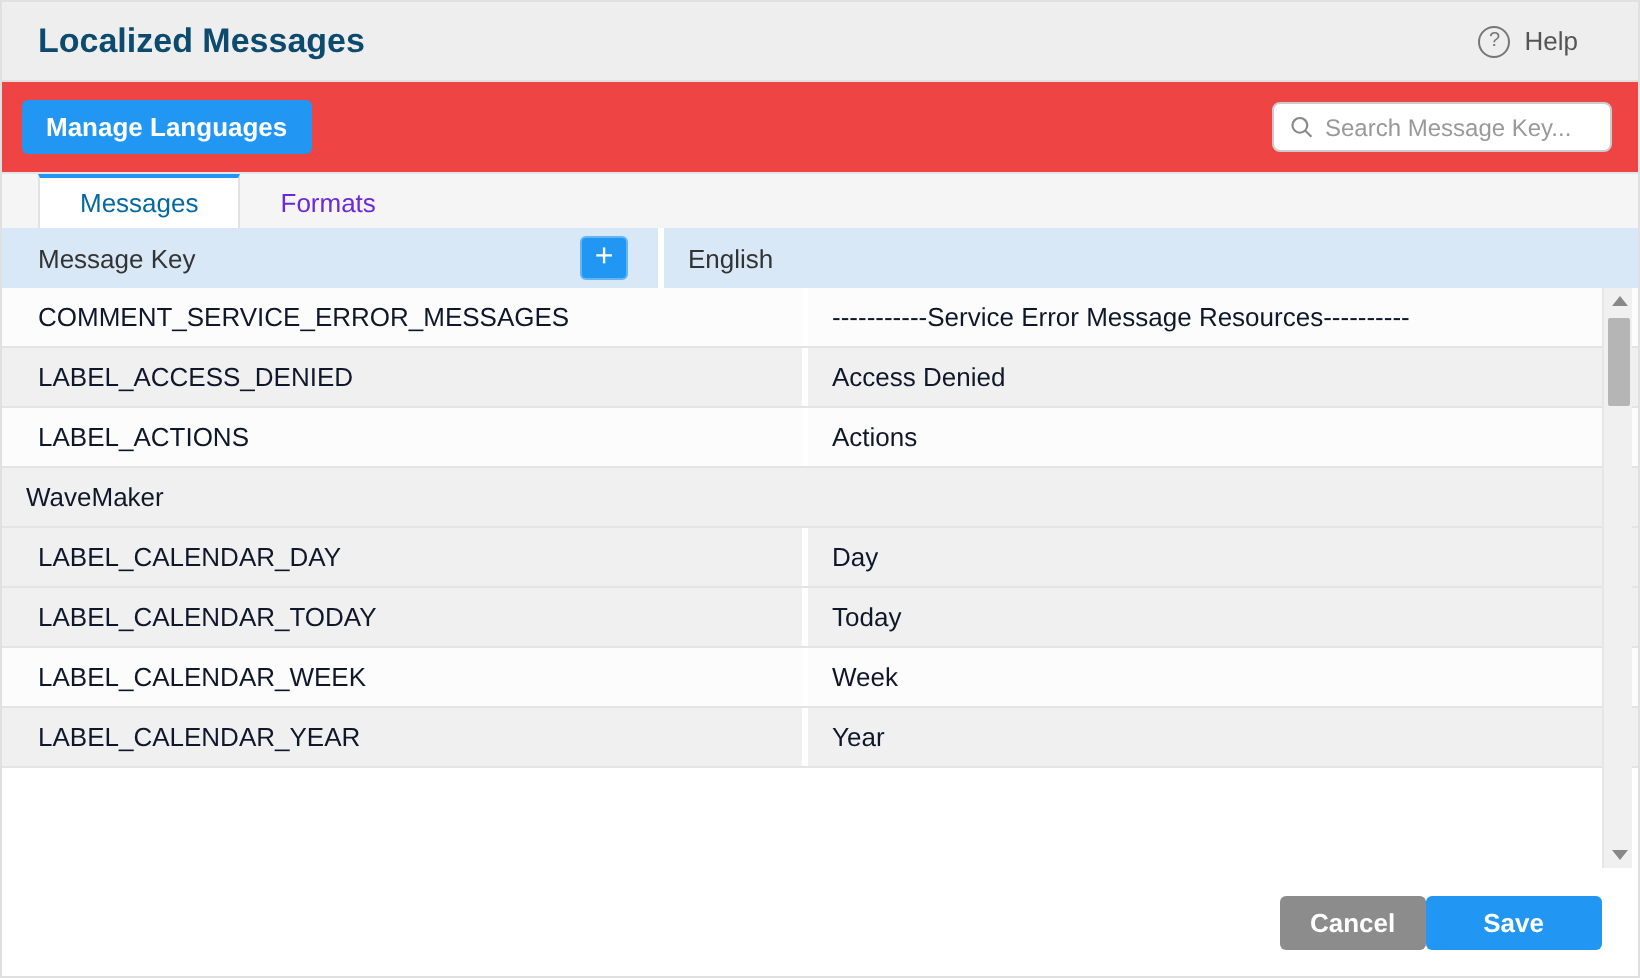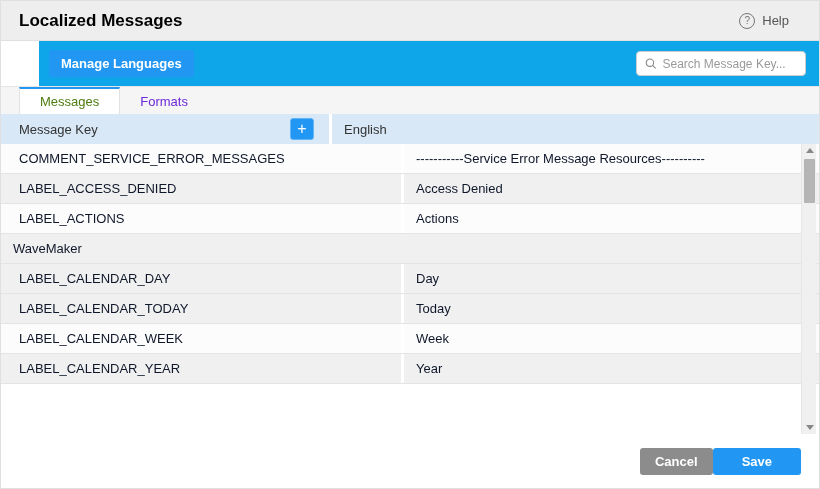--- a/index.html
+++ b/index.html
@@ -10,32 +10,32 @@
     background: #fff;
   }
   .dialog { width: 820px; height: 489px; display: flex; flex-direction: column; border: 1px solid #e0e0e0; }
 
   
   .titlebar {
     height: 40px; background: #eeeeee; border-bottom: 1px solid #e0e0e0;
     display: flex; align-items: center; justify-content: space-between;
     padding: 0 18px; flex: 0 0 auto;
   }
-  .title { font-size: 17px; font-weight: bold; color: #000000; }
+  .title { font-size: 17px; font-weight: bold; color: #0c4a6e; }
   .help { display: flex; align-items: center; gap: 7px; color: #555; font-size: 13px; cursor: pointer; margin-right: 12px; }
   .help-icon {
     width: 16px; height: 16px; border: 1px solid #777; border-radius: 50%;
     display: inline-flex; align-items: center; justify-content: center;
     font-size: 10px; color: #777;
   }
 
   
   .toolbar {
-    height: 45px; background: #0ea5e9; display: flex; align-items: center;
-    justify-content: space-between; padding: 0 13px 0 10px; flex: 0 0 auto; margin-left: 38px;
+    height: 45px; background: #ef4444; display: flex; align-items: center;
+    justify-content: space-between; padding: 0 13px 0 10px; flex: 0 0 auto;
   }
   .btn { border: none; border-radius: 3px; cursor: pointer; font-family: inherit; }
   .btn-manage {
     background: #2196f3; color: #fff; font-size: 13px; font-weight: bold;
     padding: 6px 12px; border-radius: 3px;
   }
   .search-box {
     width: 170px; height: 25px; border: 1px solid #ccc; border-radius: 4px;
     display: flex; align-items: center; padding: 0 8px; gap: 6px; background: #fff;
   }
@@ -48,21 +48,21 @@
   
   .tabbar {
     height: 28px; background: #f5f5f5; border-top: 1px solid #e5e5e5;
     display: flex; align-items: stretch; padding-left: 18px; flex: 0 0 auto;
   }
   .tab {
     padding: 0 20px; font-size: 13px; color: #6d28d9; display: flex; align-items: center;
     cursor: pointer; border-top: 2px solid transparent;
   }
   .tab.active {
-    background: #fff; color: #4d7c0f; border-top: 2px solid #2196f3;
+    background: #fff; color: #0369a1; border-top: 2px solid #2196f3;
     border-left: 1px solid #e2e2e2; border-right: 1px solid #e2e2e2;
   }
 
   
   .grid { flex: 0 0 auto; }
   .grid-header {
     height: 30px; background: #d8e8f6; display: flex; align-items: stretch;
     font-size: 13px; color: #333;
   }
   .gh-key {

